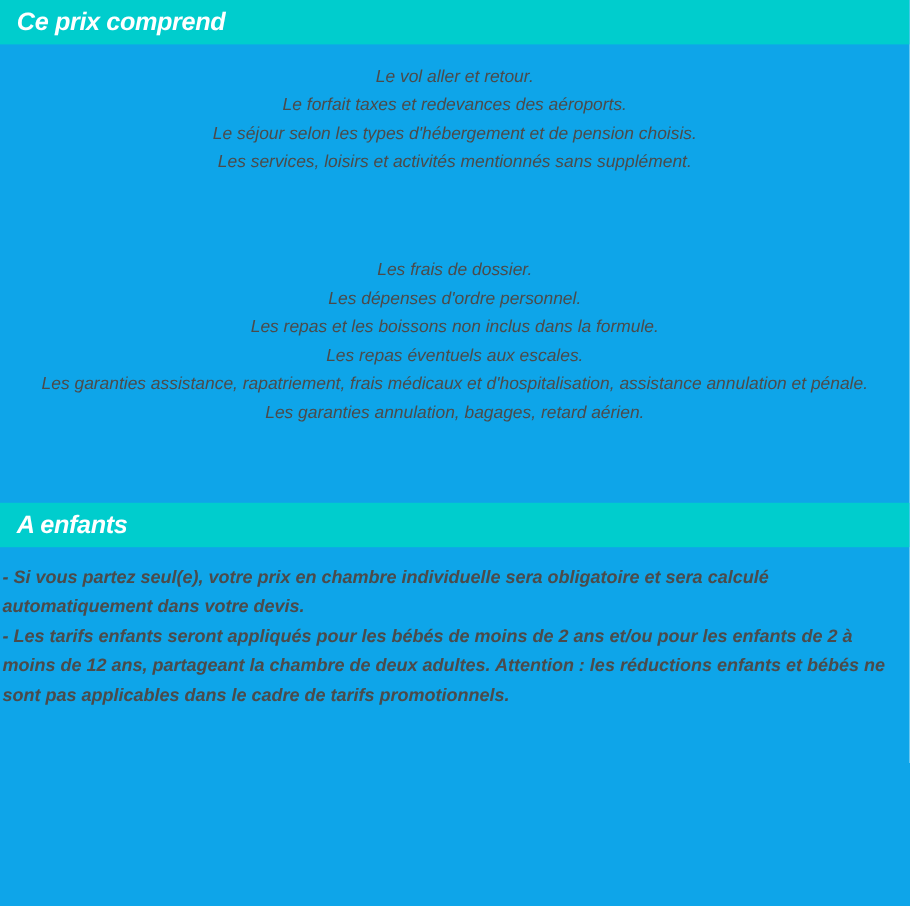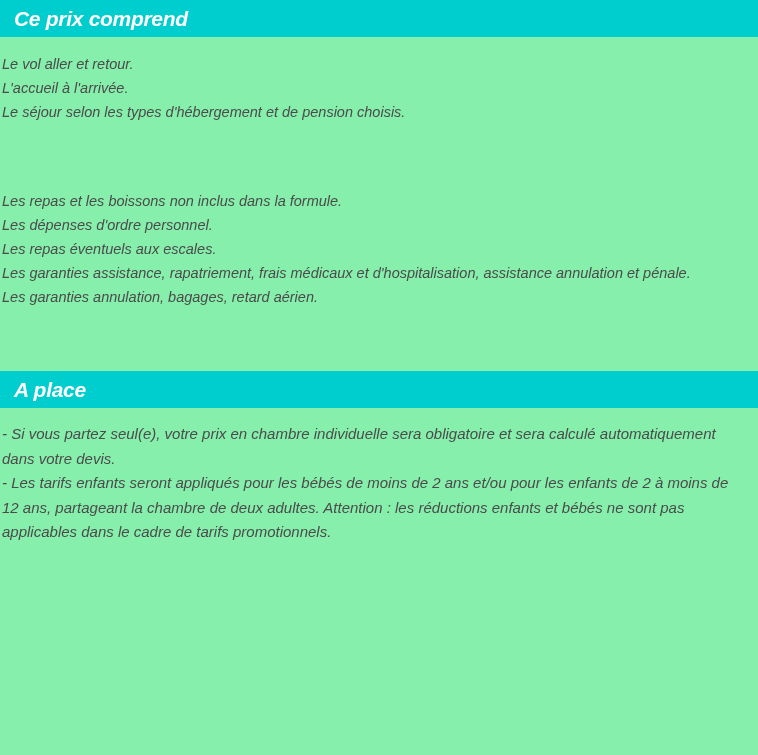--- a/index.html
+++ b/index.html
@@ -10,21 +10,21 @@
     width: 758px;
     height: 755px;
     background: #ffffff;
     font-family: "Liberation Sans", sans-serif;
     overflow: hidden;
   }
   .page {
     width: 758px;
     height: 755px;
     position: relative;
-    background: #86efac;
+    background: #0ea5e9;
   }
   .section-header {
     background: #00cdcd;
     height: 37px;
     width: 100%;
     display: flex;
     align-items: center;
     box-sizing: border-box;
     padding-left: 14px;
   }
@@ -38,83 +38,87 @@
     line-height: 1;
     white-space: nowrap;
   }
   .section-body {
     padding: 0 2px;
   }
   .item-list {
     list-style: none;
     margin: 0;
     padding: 0;
+    text-align: center;
   }
   .item-list li {
     color: #4b4b4b;
     font-family: "Liberation Sans", sans-serif;
     font-style: italic;
     font-size: 14.5px;
     line-height: 23.8px;
     white-space: nowrap;
   }
   .para {
     color: #4b4b4b;
     font-family: "Liberation Sans", sans-serif;
     font-style: italic;
     font-size: 15px;
     line-height: 24.5px;
     margin: 0;
     padding-right: 8px;
+    font-weight: bold;
   }
   .spacer-after-list-1 { height: 50px; }
   .spacer-after-list-2 { height: 62px; }
   .gap-top-1 { height: 16px; }
   .gap-top-2 { height: 16px; }
   .gap-top-3 { height: 14px; }
 </style>
 </head>
 <body>
 
 <div class="page">
 
   <div class="section">
     <div class="section-header">
       <span class="title">Ce prix comprend</span>
     </div>
     <div class="gap-top-1"></div>
     <div class="section-body">
       <ul class="item-list">
         <li>Le vol aller et retour.</li>
-        <li>L'accueil à l'arrivée.</li>
+        <li>Le forfait taxes et redevances des aéroports.</li>
         <li>Le séjour selon les types d'hébergement et de pension choisis.</li>
+        <li>Les services, loisirs et activités mentionnés sans supplément.</li>
       </ul>
     </div>
   </div>
 
   <div class="spacer-after-list-1"></div>
 
   <div class="section">
     <div class="gap-top-2"></div>
     <div class="section-body">
       <ul class="item-list">
+        <li>Les frais de dossier.</li>
+        <li>Les dépenses d'ordre personnel.</li>
         <li>Les repas et les boissons non inclus dans la formule.</li>
-        <li>Les dépenses d'ordre personnel.</li>
         <li>Les repas éventuels aux escales.</li>
         <li>Les garanties assistance, rapatriement, frais médicaux et d'hospitalisation, assistance annulation et pénale.</li>
         <li>Les garanties annulation, bagages, retard aérien.</li>
       </ul>
     </div>
   </div>
 
   <div class="spacer-after-list-2"></div>
 
   <div class="section">
     <div class="section-header">
-      <span class="title">A place</span>
+      <span class="title">A enfants</span>
     </div>
     <div class="gap-top-3"></div>
     <div class="section-body">
       <p class="para">- Si vous partez seul(e), votre prix en chambre individuelle sera obligatoire et sera calculé automatiquement dans votre devis.</p>
       <p class="para">- Les tarifs enfants seront appliqués pour les bébés de moins de 2 ans et/ou pour les enfants de 2 à moins de 12 ans, partageant la chambre de deux adultes. Attention : les réductions enfants et bébés ne sont pas applicables dans le cadre de tarifs promotionnels.</p>
     </div>
   </div>
 
 </div>
 

